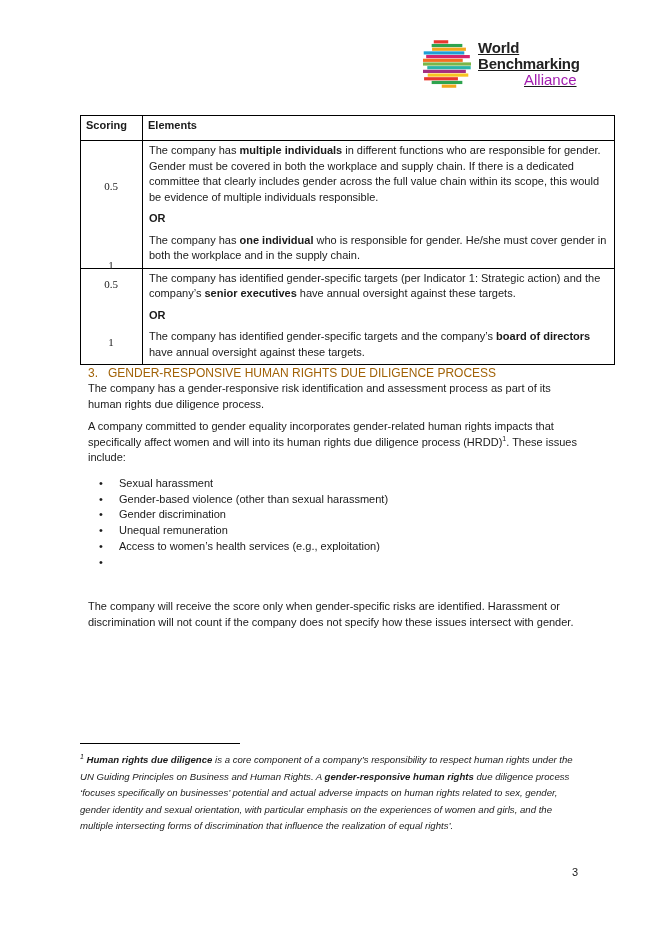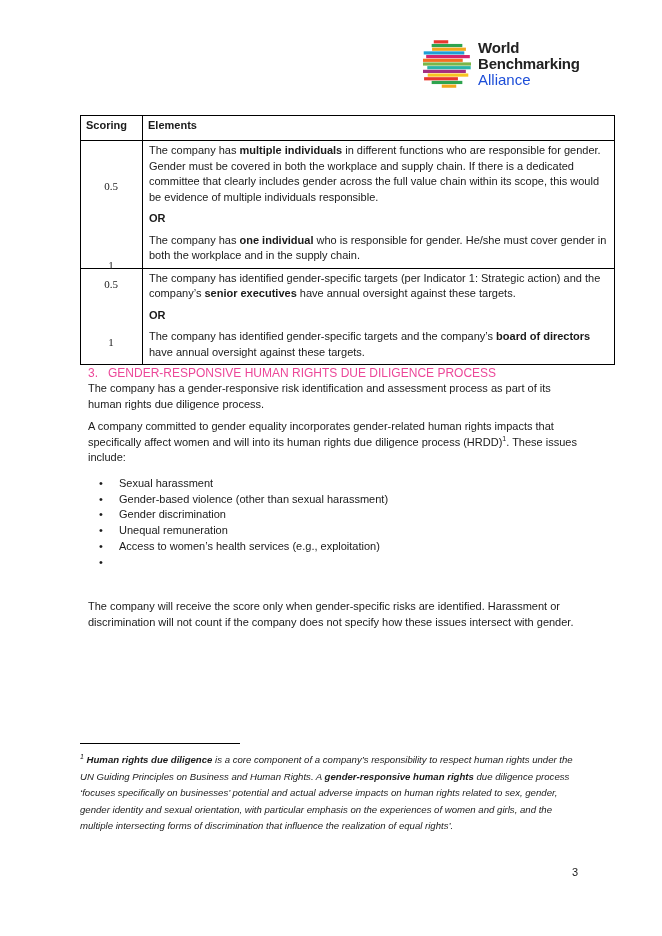--- a/index.html
+++ b/index.html
@@ -1,36 +1,36 @@
 <!DOCTYPE html>
 <html><head>
   <meta charset="utf-8">
   <style>
     html, body { margin: 0; padding: 0; background: #ffffff; }
     body { width: 662px; height: 936px; position: relative; overflow: hidden;
            font-family: "Liberation Sans", "DejaVu Sans", sans-serif; color: #1a1a1a; }
     .logo { position: absolute; left: 423px; top: 38px; width: 165px; height: 52px; }
     .logo svg { position: absolute; left: 0; top: 0; }
-    .logo-text { position: absolute; left: 55px; top: 2px; line-height: 16px; font-size: 15px; }
+    .logo-text { position: absolute; left: 55px; top: 2px; line-height: 16px; font-size: 15px; text-decoration: underline; }
     .logo-text .l1, .logo-text .l2 { color: #222; font-weight: bold; letter-spacing: -0.2px; }
-    .logo-text .l3 { color: #1d4ed8; font-weight: normal; }
+    .logo-text .l3 { color: #a21caf; font-weight: normal; margin-left: 46px; }
 
     table.score { position: absolute; left: 80px; top: 99px; width: 535px; border-collapse: collapse;
                   font-size: 11px; line-height: 15.5px; margin-top: 16px; }
     table.score th, table.score td { border: 1px solid #000; vertical-align: top; padding: 0; }
     table.score th { text-align: left; font-weight: bold; height: 20px; padding: 2px 5px; }
     table.score th.c1 { text-align: left; width: 51px; }
     .score-cell { text-align: center; position: relative; font-family: Liberation Serif, serif; }
     .elements-cell { padding: 2px 6px 4px 6px !important; }
     .elements-cell p { margin: 0; }
     .elements-cell .or { font-weight: bold; margin: 6px 0 6px 0; }
     .sc { position: absolute; left: 0; width: 60px; text-align: center; }
 
     .section { position: absolute; left: 88px; width: 494px; font-size: 11px; line-height: 15.5px; }
-    .h3 { color: #ec4899; font-size: 12px; top: 366px; }
+    .h3 { color: #a16207; font-size: 12px; top: 366px; }
     .h3 .num { display: inline-block; width: 20px; }
     .lead { top: 381px; font-weight: normal; }
     .intro { top: 419px; }
     sup { font-size: 7px; line-height: 0; }
     ul.issues { position: absolute; left: 88px; top: 476px; width: 494px; margin: 0; padding: 0;
                 list-style: none; font-size: 11px; line-height: 15.7px; }
     ul.issues li { position: relative; padding-left: 31px; }
     ul.issues li .bullet { position: absolute; left: 11px; top: 0; }
     .note { top: 599px; }
 

